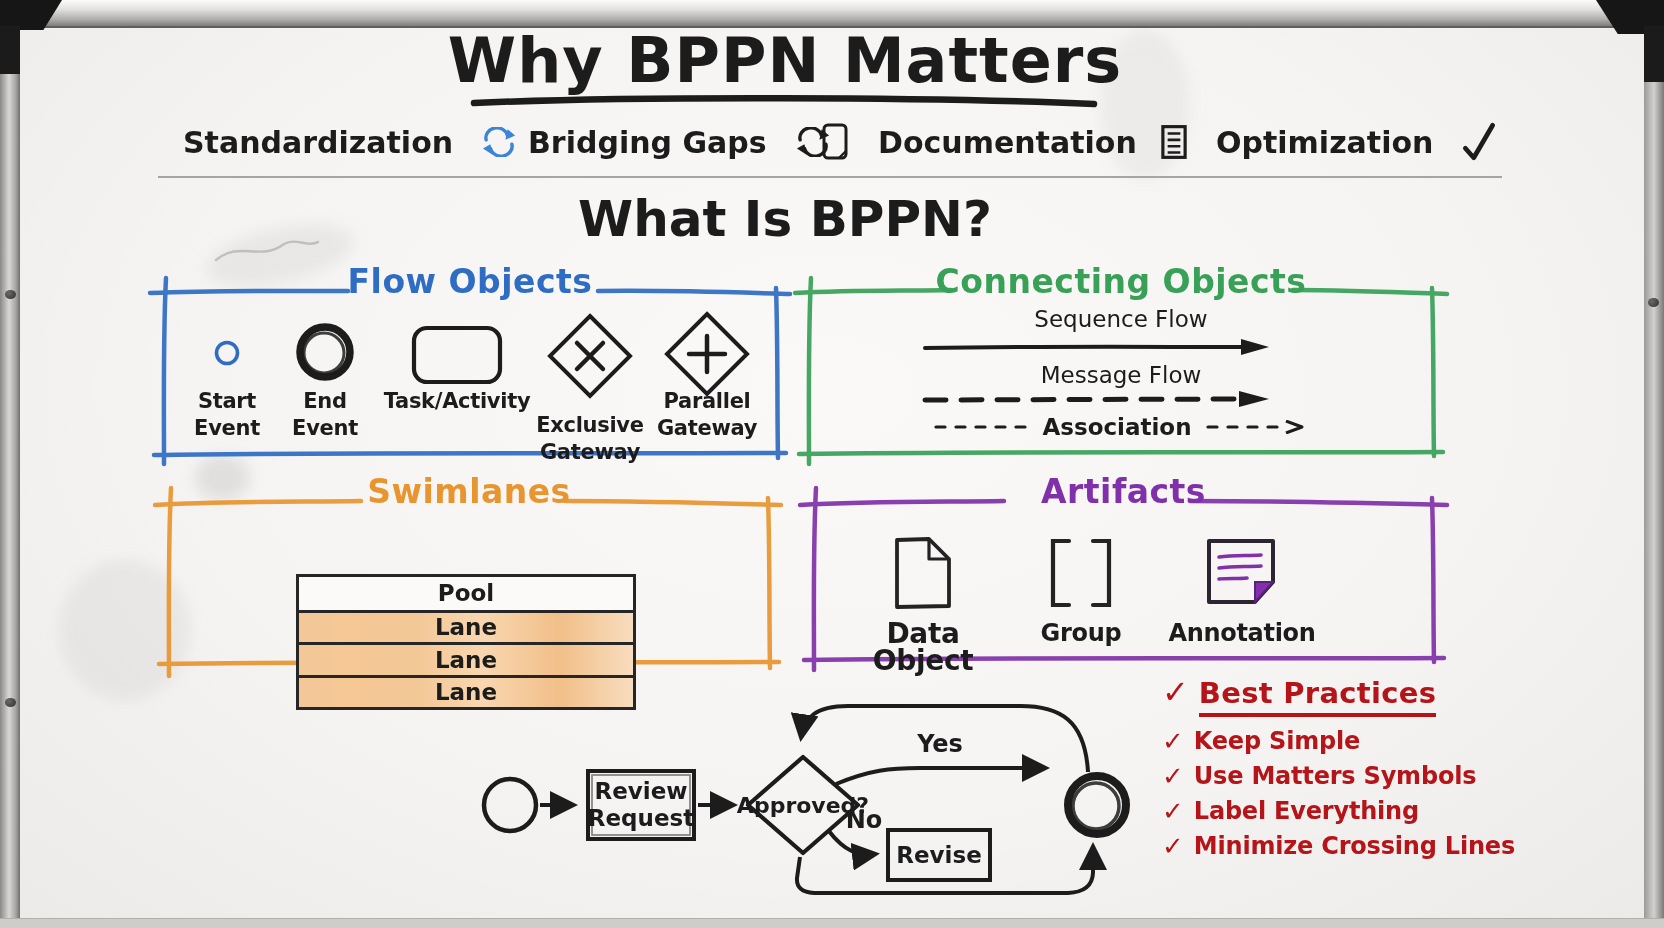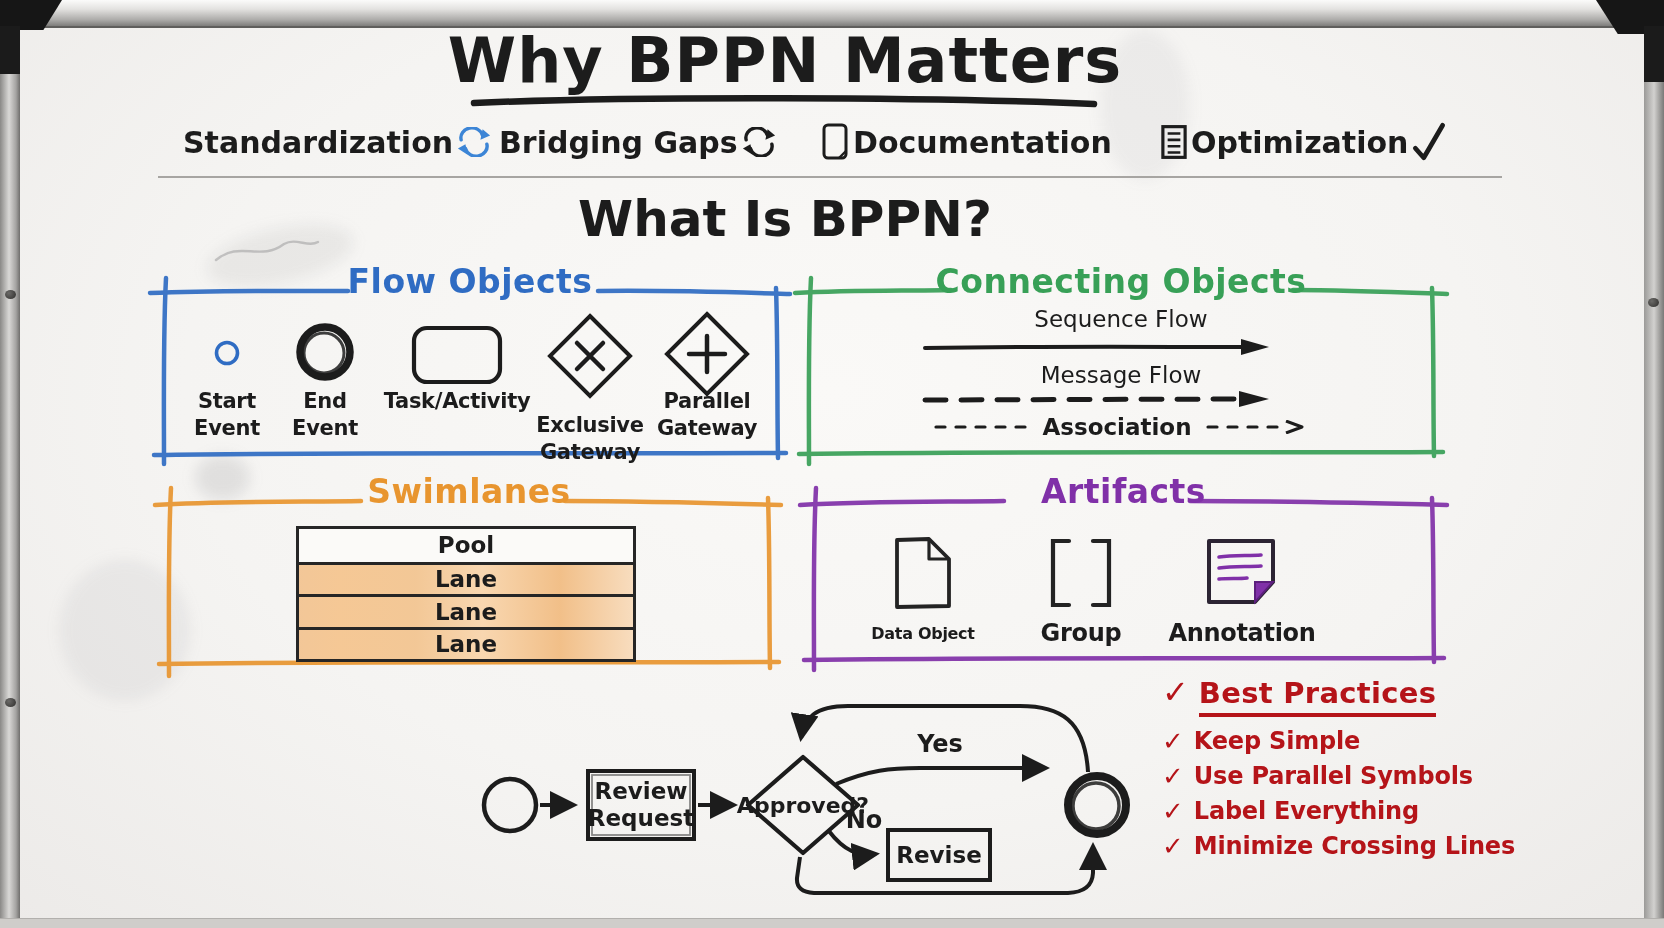--- a/index.html
+++ b/index.html
@@ -17,32 +17,32 @@
     background:linear-gradient(270deg,#7a7977 0%,#d2d1cf 50%,#9b9a98 100%);}
   .rail-bottom{left:0;top:918px;width:1664px;height:10px;background:#cfcdca;border-top:1px solid #b2b0ad;}
   .cap{background:#161616;}
   .cap-tl{left:0;top:0;width:62px;height:30px;clip-path:polygon(0 0,100% 0,70% 100%,0 100%);}
   .cap-tr{left:1596px;top:0;width:68px;height:34px;clip-path:polygon(0 0,100% 0,100% 100%,32% 100%);}
   .screw{width:11px;height:9px;border-radius:50%;background:radial-gradient(circle at 35% 35%,#6b6a68,#2e2d2b);}
   
   .smudge{filter:blur(7px);border-radius:50%;}
   
   .title{left:0;top:24px;width:1570px;text-align:center;font-size:62px;letter-spacing:1px;}
-  .features{top:118px;height:48px;display:inline-flex;align-items:center;gap:3px;font-size:30px;}
+  .features{top:118px;height:48px;display:inline-flex;align-items:center;gap:28px;font-size:30px;}
   .divider{left:158px;top:176px;width:1344px;height:2px;background:#a7a5a2;}
   .question{left:0;top:190px;width:1570px;text-align:center;font-size:50px;}
   
   .sec{position:absolute;}
   .sec svg.border{position:absolute;left:0;top:0;overflow:visible;}
   .sec-title{position:absolute;left:0;right:0;top:-24px;text-align:center;font-size:33px;font-weight:bold;letter-spacing:.5px;}
   .lbl{position:absolute;text-align:center;font-size:21px;font-weight:bold;color:#1c1c1c;line-height:27px;letter-spacing:-.3px;}
   .conn-lbl{position:absolute;left:0;right:0;text-align:center;font-size:23px;font-weight:normal;color:#1c1c1c;}
   .assoc-row{position:absolute;left:0;right:0;display:flex;align-items:center;justify-content:center;gap:14px;}
   
-  .pool{position:absolute;display:grid;grid-template-rows:repeat(4,1fr);border:3px solid #262626;background:#fbfaf8;}
+  .pool{position:absolute;display:grid;grid-template-rows:repeat(4,1fr);border:3px solid #262626;background:#fbfaf8;margin-top:48px;}
   .pool-row{display:flex;align-items:center;justify-content:center;font-size:23px;font-weight:bold;color:#1c1c1c;border-top:3px solid #262626;}
   .pool-row:first-child{border-top:none;}
   .lane-bg{background:linear-gradient(90deg,rgba(234,148,56,.50) 0%,rgba(243,183,116,.75) 12%,rgba(236,158,70,.55) 35%,rgba(247,198,142,.68) 55%,rgba(235,152,62,.60) 78%,rgba(244,185,120,.45) 100%);}
   
   .bp{left:1162px;top:676px;color:#b51419;}
   .bp-title-row{display:flex;align-items:flex-start;gap:10px;margin-bottom:10px;}
   .bp-check{font-size:32px;font-weight:bold;line-height:1;}
   .bp-title{font-size:29px;font-weight:bold;border-bottom:4px solid #b51419;padding-bottom:3px;letter-spacing:.3px;}
   .bp-item{display:flex;align-items:center;gap:10px;margin-bottom:7px;}
   .bp-item .bp-check{font-size:26px;}
@@ -69,21 +69,21 @@
 
   <div class="abs txt features" style="left:183px;">
     <span>Standardization</span>
     <svg width="36" height="30" viewBox="0 0 32 28">
       <path d="M4 12 A 10 9 0 0 1 24 8" fill="none" stroke="#3c85d6" stroke-width="3.2" stroke-linecap="round"></path>
       <polygon points="24,2 31,8 22,12" fill="#3c85d6"></polygon>
       <path d="M28 16 A 10 9 0 0 1 8 20" fill="none" stroke="#3c85d6" stroke-width="3.2" stroke-linecap="round"></path>
       <polygon points="8,16 1,20 10,26" fill="#3c85d6"></polygon>
     </svg>
   </div>
-  <div class="abs txt features" style="left:499px;justify-content:center;">
+  <div class="abs txt features" style="left:528px;justify-content:center;">
     <span>Bridging Gaps</span>
     <svg width="36" height="30" viewBox="0 0 32 28">
       <path d="M4 12 A 10 9 0 0 1 24 8" fill="none" stroke="#1c1c1c" stroke-width="3.2" stroke-linecap="round"></path>
       <polygon points="24,2 31,8 22,12" fill="#1c1c1c"></polygon>
       <path d="M28 16 A 10 9 0 0 1 8 20" fill="none" stroke="#1c1c1c" stroke-width="3.2" stroke-linecap="round"></path>
       <polygon points="8,16 1,20 10,26" fill="#1c1c1c"></polygon>
     </svg>
   </div>
   <div class="abs txt features" style="left:820px;">
     <svg width="30" height="40" viewBox="0 0 30 40">
@@ -234,21 +234,21 @@
     <svg class="abs" style="left:235px;top:40px;" width="76" height="74" viewBox="0 0 76 74">
       <path d="M26 5 L10 5 L10 69 L26 69" fill="none" stroke="#232323" stroke-width="4.2" stroke-linecap="round"></path>
       <path d="M50 5 L66 5 L66 69 L50 69" fill="none" stroke="#232323" stroke-width="4.2" stroke-linecap="round"></path>
     </svg>
     <svg class="abs" style="left:395px;top:38px;" width="78" height="78" viewBox="0 0 78 78">
       <path d="M6 7 L70 7 L70 48 L52 68 L6 68 Z" fill="none" stroke="#2c2433" stroke-width="4" stroke-linejoin="round"></path>
       <path d="M70 48 L52 48 L52 68 Z" fill="#8030a8" stroke="#5c1f7d" stroke-width="2"></path>
       <path d="M16 23 C 30 21, 46 22, 58 21 M16 34 C 30 32, 46 33, 58 32 M16 45 C 26 44, 36 45, 44 44" fill="none" stroke="#8030a8" stroke-width="3.6" stroke-linecap="round"></path>
     </svg>
 
-    <div class="lbl" style="left:30px;top:124px;width:170px;font-size:16px;">Data Object</div>
+    <div class="lbl" style="left:30px;top:124px;width:170px;font-size:28px;">Data Object</div>
     <div class="lbl" style="left:188px;top:124px;width:170px;font-size:24px;">Group</div>
     <div class="lbl" style="left:349px;top:124px;width:170px;font-size:24px;">Annotation</div>
   </div>
 
   <svg class="abs" style="left:440px;top:680px;" width="720" height="230" viewBox="0 0 720 230">
     <defs>
       <marker id="ahf" markerWidth="7" markerHeight="7" refX="6" refY="3.5" orient="auto">
         <path d="M0 0 L7 3.5 L0 7 Z" fill="#1c1c1c"></path>
       </marker>
     </defs>
@@ -277,21 +277,21 @@
     <div class="bp-title-row">
       <span class="bp-check">✓</span>
       <span class="bp-title">Best Practices</span>
     </div>
     <div class="bp-item">
       <span class="bp-check">✓</span>
       <span class="bp-item-label">Keep Simple</span>
     </div>
     <div class="bp-item">
       <span class="bp-check">✓</span>
-      <span class="bp-item-label">Use Parallel Symbols</span>
+      <span class="bp-item-label">Use Matters Symbols</span>
     </div>
     <div class="bp-item">
       <span class="bp-check">✓</span>
       <span class="bp-item-label">Label Everything</span>
     </div>
     <div class="bp-item">
       <span class="bp-check">✓</span>
       <span class="bp-item-label">Minimize Crossing Lines</span>
     </div>
   </div>

